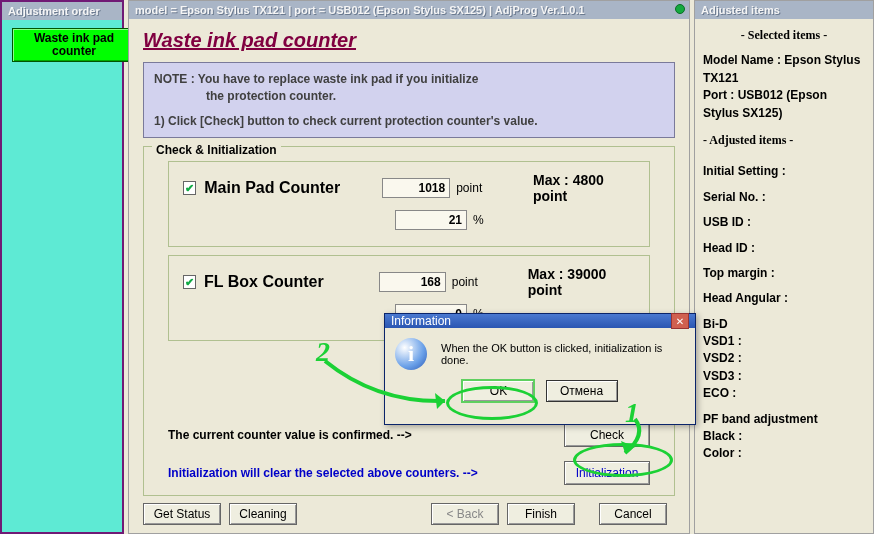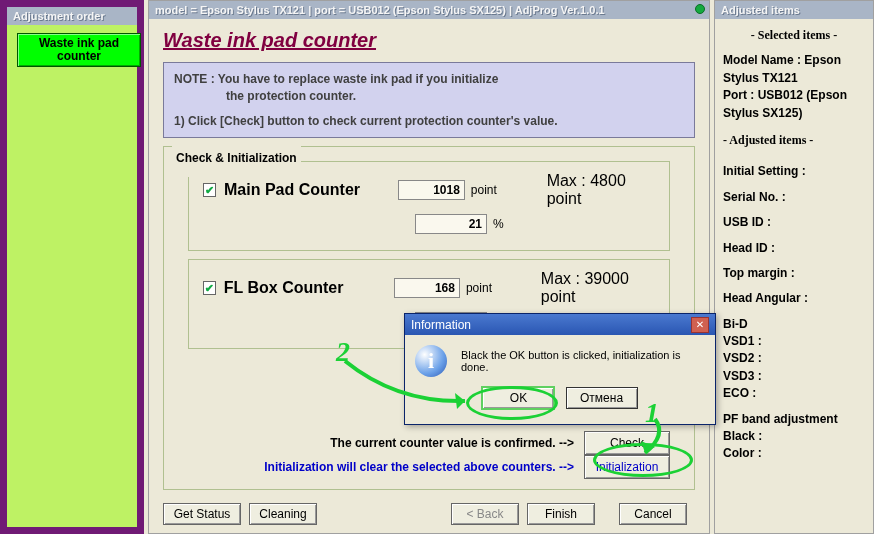--- a/index.html
+++ b/index.html
@@ -1,62 +1,62 @@
 <!DOCTYPE html>
 <html><head>
 <meta charset="utf-8">
 <style>
   * { box-sizing: border-box; margin: 0; padding: 0; font-family: "Tahoma", "Microsoft Sans Serif", sans-serif; }
   body { background: #ece9d8; width: 874px; height: 534px; overflow: hidden; font-size: 11px; }
   .app { display: flex; width: 100%; height: 100%; }
 
-  .col-left { width: 144px; border: 7px solid #701a75; background: #bef264; position: relative; }
+  .col-left { width: 124px; border: 2px solid #701a75; background: #5eead4; position: relative; }
   .col-mid  { width: 562px; border: 1px solid #a0a0a0; background: #ece9d8; margin-left: 4px; position: relative; }
   .col-right{ flex: 1; border: 1px solid #a0a0a0; background: #ece9d8; margin-left: 4px; position: relative; }
 
   .panel-caption { position: absolute; top: 0; left: 0; right: 0; height: 18px; background: #a9b5c6; color: #f5f5f5; font-weight: bold; padding: 2px 6px; display: flex; align-items: center; text-shadow: 1px 1px 0 #6b7a8f; }
   .col-mid .panel-caption { text-shadow: 1px 1px 0 #6b7a8f; }
   .btn-dot { width: 10px; height: 10px; border-radius: 50%; background: #14a93e; border: 1px solid #0a6e26; position: absolute; right: 4px; top: 3px; }
 
   .waste-btn { position: absolute; top: 26px; left: 10px; width: 124px; height: 34px; background: #0f0; border: 1px solid #050; color: #000; font-weight: bold; font-size: 12px; display: flex; align-items: center; justify-content: center; text-align: center; line-height: 1.1; box-shadow: inset 1px 1px 0 #8f8, inset -1px -1px 0 #0a0; }
 
   .main-body { position: absolute; top: 18px; left: 0; right: 0; bottom: 0; padding: 10px 14px; }
   .page-title { font-size: 20px; font-weight: bold; font-style: italic; color: #800040; text-decoration: underline; margin-bottom: 10px; }
 
   .note-box { border: 1px solid #7a7a9a; background: #d2d2ee; padding: 8px 10px; font-size: 12px; font-weight: bold; color: #404040; line-height: 1.4; margin-bottom: 8px; }
 
   .grp { border: 1px solid #b0c090; margin-top: 4px; position: relative; padding: 14px 24px 10px 24px; }
-  .grp-title { position: absolute; top: -8px; left: 8px; background: #ece9d8; padding: 12px 4px; font-weight: bold; font-size: 12px; }
+  .grp-title { position: absolute; top: -8px; left: 8px; background: #ece9d8; padding: 4px 4px; font-weight: bold; font-size: 12px; }
 
   .counter-block { border: 1px solid #b0c090; padding: 10px 14px 10px 14px; margin-bottom: 8px; }
   .counter-row { display: flex; align-items: center; margin-bottom: 6px; }
   .ck { width: 14px; height: 14px; border: 1px solid #666; background: #fff; display: inline-flex; align-items: center; justify-content: center; margin-right: 8px; color: #1a4; font-weight: bold; font-size: 11px; }
   .counter-name { font-weight: bold; font-size: 16px; width: 190px; }
   .val-box { width: 72px; height: 20px; border: 1px solid #888; background: #faf8ee; text-align: right; padding: 2px 4px; font-weight: bold; font-size: 12px; display: inline-block; }
   .unit { font-weight: normal; font-size: 12px; margin-left: 6px; width: 50px; display: inline-block; }
-  .max { font-weight: normal; font-size: 16px; margin-left: 30px; }
+  .max { font-weight: bold; font-size: 14px; margin-left: 30px; }
 
   .check-line { font-weight: bold; font-size: 12px; text-align: right; margin-top: 4px; display: flex; align-items: center; }
-  .check-text { flex: 1; text-align: right; padding-right: 10px; }
-  .init-line { font-weight: bold; font-size: 12px; color: #0000c8; display: flex; align-items: center; margin-top: 0; }
+  .check-text { flex: 1; text-align: left; padding-right: 10px; }
+  .init-line { font-weight: bold; font-size: 12px; color: #0000c8; display: flex; align-items: center; margin-top: 14px; }
 
   .w-btn { width: 86px; height: 24px; border: 1px solid #666; background: #efeee0; font-weight: normal; font-size: 12px; box-shadow: 1px 1px 0 #fff inset, -1px -1px 0 #999 inset; display: inline-flex; align-items: center; justify-content: center; }
   .w-btn.small { width: 68px; height: 22px; }
 
   .bottom-bar { position: absolute; bottom: 8px; left: 14px; right: 14px; display: flex; align-items: center; }
   .bottom-bar .spacer { flex: 1; }
   .bottom-bar .w-btn { margin-right: 8px; }
   .disabled-text { color: #888; }
 
   .right-body { position: absolute; top: 18px; left: 0; right: 0; bottom: 0; padding: 8px 8px; font-size: 12px; font-weight: bold; line-height: 1.45; overflow: hidden; }
   .right-body .hdr { text-align: center; margin-bottom: 8px; font-family: Liberation Serif, serif; }
 
   
   .dlg { position: absolute; left: 255px; top: 312px; width: 312px; height: 112px; border: 1px solid #0a246a; background: #ece9d8; box-shadow: 2px 2px 6px rgba(0,0,0,.3); z-index: 50; }
-  .dlg-title { height: 21px; background: linear-gradient(#4a79d0, #2a56b2); color: #fff; font-size: 12px; display: flex; align-items: center; padding: 0 6px; }
+  .dlg-title { height: 14px; background: linear-gradient(#4a79d0, #2a56b2); color: #fff; font-size: 12px; display: flex; align-items: center; padding: 0 6px; }
   .dlg-x { margin-left: auto; width: 18px; height: 16px; background: #d06050; color: #fff; border: 1px solid #933; font-size: 10px; display: flex; align-items: center; justify-content: center; }
   .dlg-body { padding: 10px; display: flex; align-items: center; }
   .dlg-icon { width: 32px; height: 32px; border-radius: 50%; background: radial-gradient(circle at 30% 30%, #fff, #6aa0e8 60%, #2a56b2); color: #fff; font-size: 22px; font-weight: bold; font-family: Georgia, serif; display: flex; align-items: center; justify-content: center; margin-right: 14px; flex-shrink: 0; }
   .dlg-msg { font-size: 11px; }
   .dlg-btns { text-align: center; padding-bottom: 8px; }
   .dlg-btn { width: 72px; height: 22px; border: 1px solid #333; background: #efeee0; font-size: 12px; margin: 0 4px; box-shadow: 1px 1px 0 #fff inset, -1px -1px 0 #999 inset; display: inline-flex; align-items: center; justify-content: center; }
   .dlg-btn.focus { outline: 2px solid #5fd060; outline-offset: -1px; }
 
   
   .anno { position: absolute; pointer-events: none; z-index: 60; }
@@ -149,21 +149,21 @@
       <span class="w-btn small">Cancel</span>
     </div>
 
     <div class="dlg">
       <div class="dlg-title">
         <span>Information</span>
         <span class="dlg-x">✕</span>
       </div>
       <div class="dlg-body">
         <div class="dlg-icon">i</div>
-        <div class="dlg-msg">Black the OK button is clicked, initialization is done.</div>
+        <div class="dlg-msg">When the OK button is clicked, initialization is done.</div>
       </div>
       <div class="dlg-btns">
         <span class="dlg-btn focus">OK</span>
         <span class="dlg-btn">Отмена</span>
       </div>
     </div>
 
     <div class="anno anno-ellipse" style="left:317px; top:385px; width:92px; height:34px;"></div>
     <div class="anno anno-ellipse" style="left:444px; top:442px; width:100px; height:34px;"></div>
 

